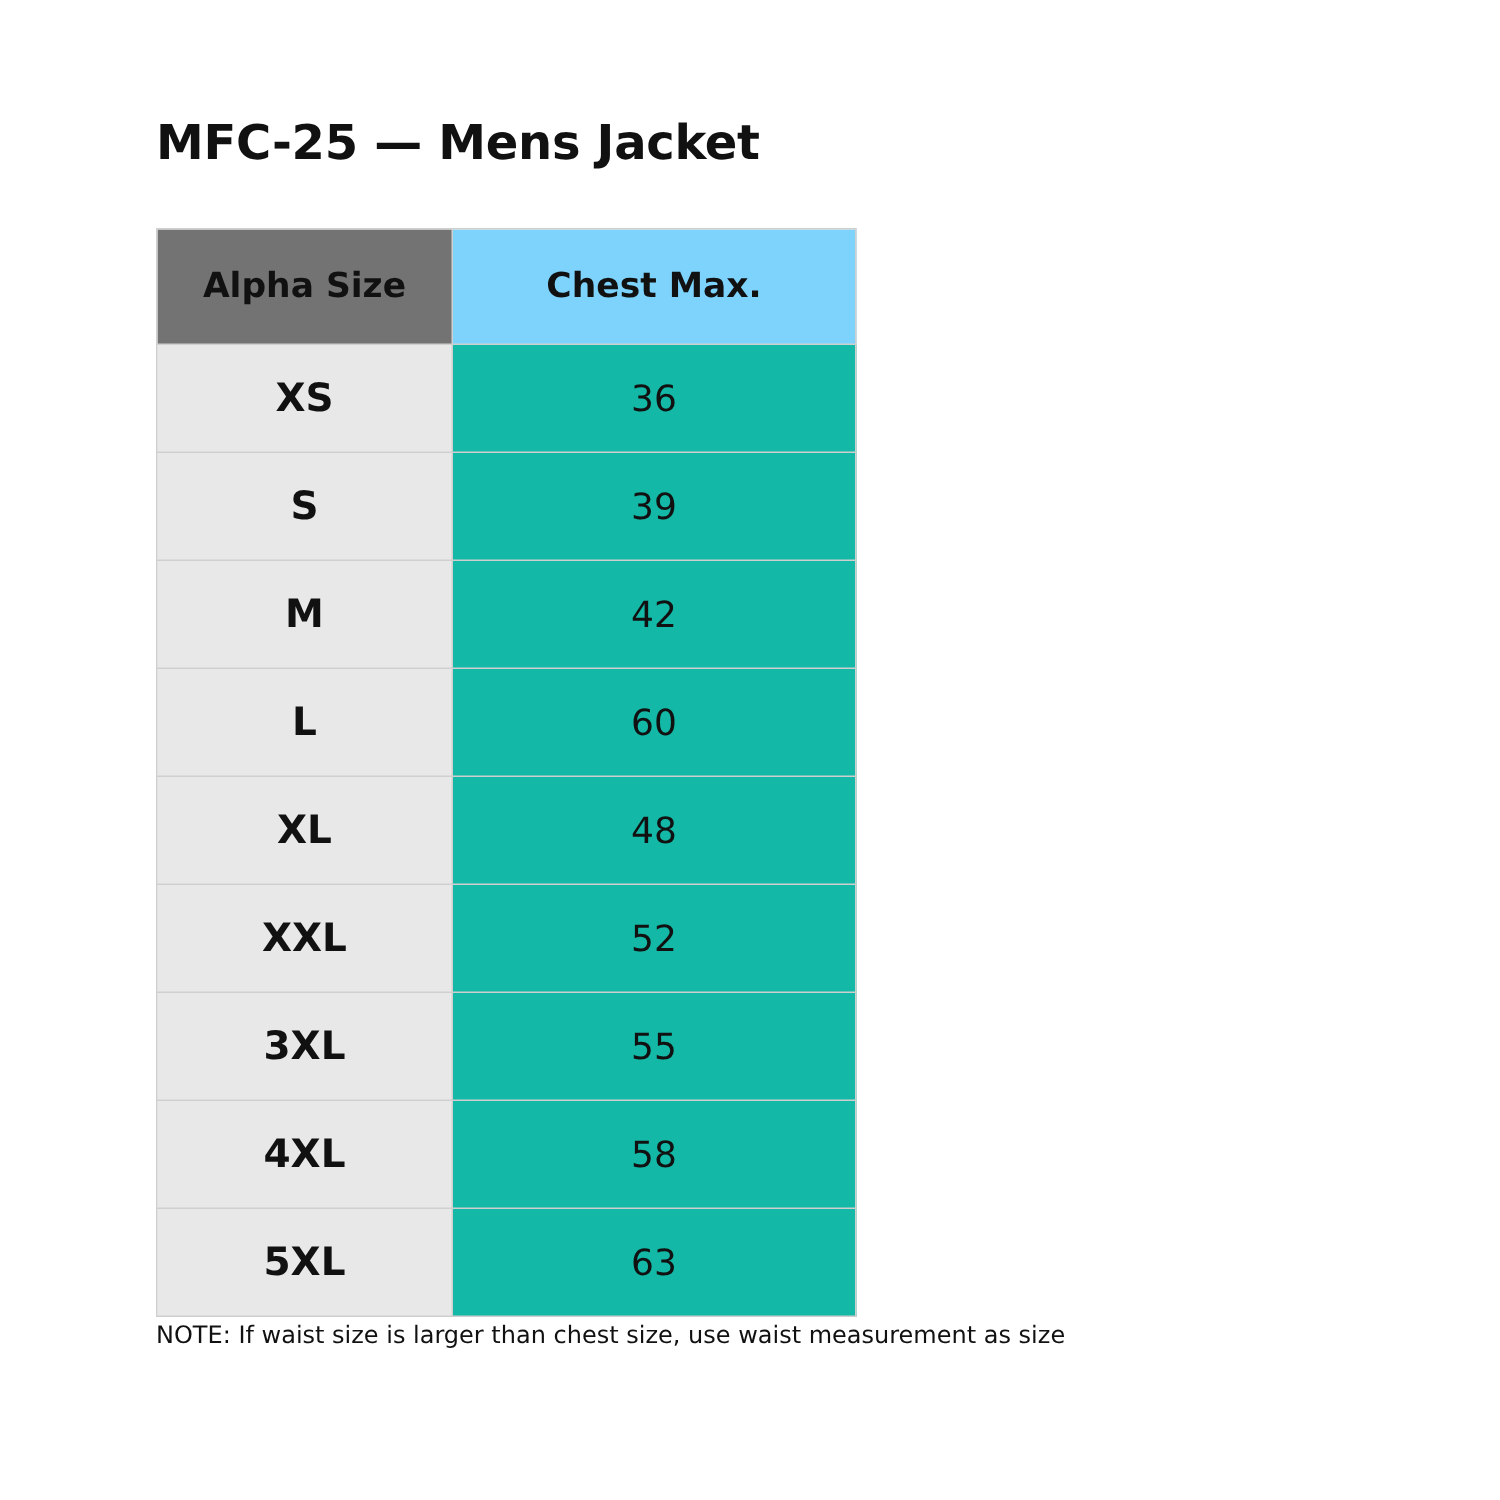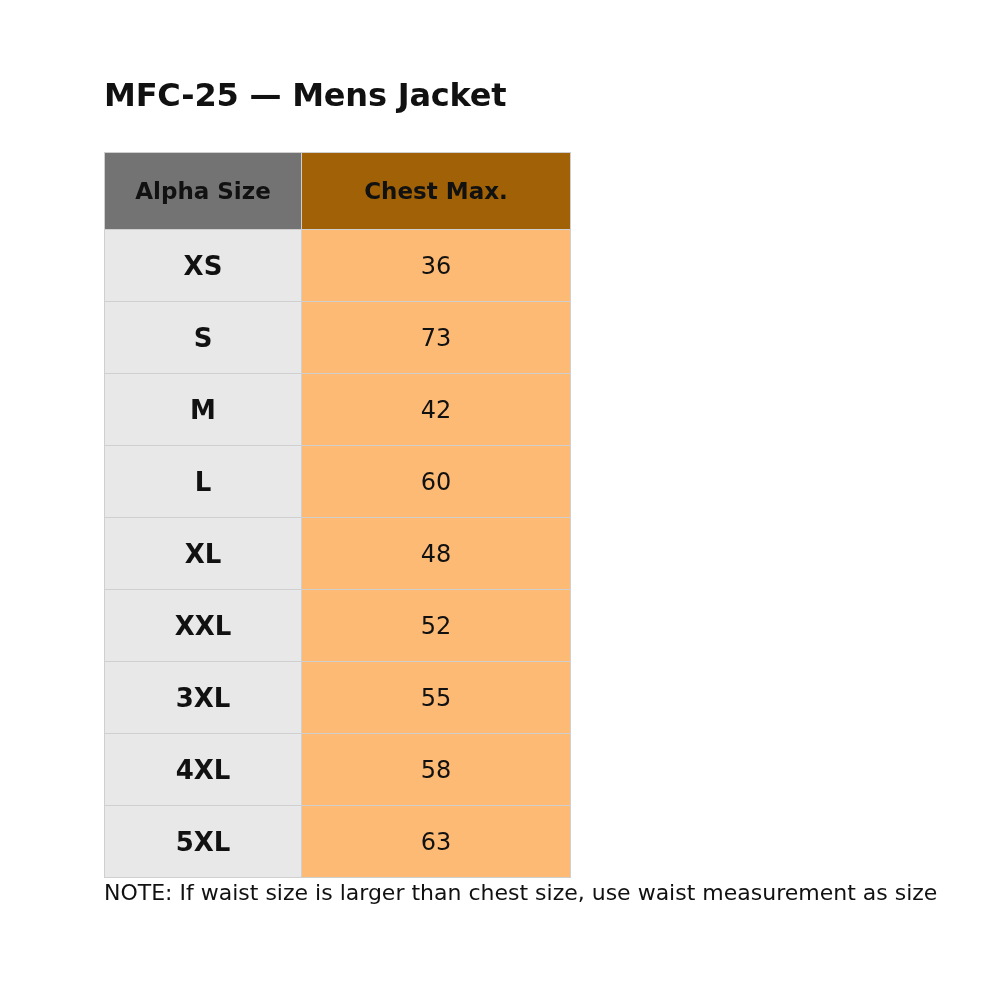--- a/index.html
+++ b/index.html
@@ -53,42 +53,42 @@
     vertical-align: middle;
   }
   .size-table thead th {
     height: 76px;
     background: #737373;
     font-size: 23px;
     font-weight: bold;
     color: #111111;
   }
   .size-table thead th.h2 {
-    background: #a16207;
+    background: #7dd3fc;
     margin-top: 42px;
   }
   .size-table tbody td.alpha {
     height: 71px;
     background: #e8e8e8;
     font-size: 26px;
     font-weight: bold;
     color: #111111;
   }
   .size-table tbody td.chest {
     height: 71px;
-    background: #fdba74;
+    background: #14b8a6;
     font-size: 24px;
     font-weight: normal;
     color: #111111;
   }
   .note {
     position: absolute;
     left: 86px;
     top: 880px;
-    font-size: 22px;
+    font-size: 16px;
     font-weight: normal;
     color: #111111;
     white-space: nowrap;
   }
 </style>
 </head>
 <body>
 
 <div class="page">
 
@@ -105,21 +105,21 @@
         <th class="h2">Chest Max.</th>
       </tr>
     </thead>
     <tbody>
       <tr>
         <td class="alpha">XS</td>
         <td class="chest">36</td>
       </tr>
       <tr>
         <td class="alpha">S</td>
-        <td class="chest">73</td>
+        <td class="chest">39</td>
       </tr>
       <tr>
         <td class="alpha">M</td>
         <td class="chest">42</td>
       </tr>
       <tr>
         <td class="alpha">L</td>
         <td class="chest">60</td>
       </tr>
       <tr>

